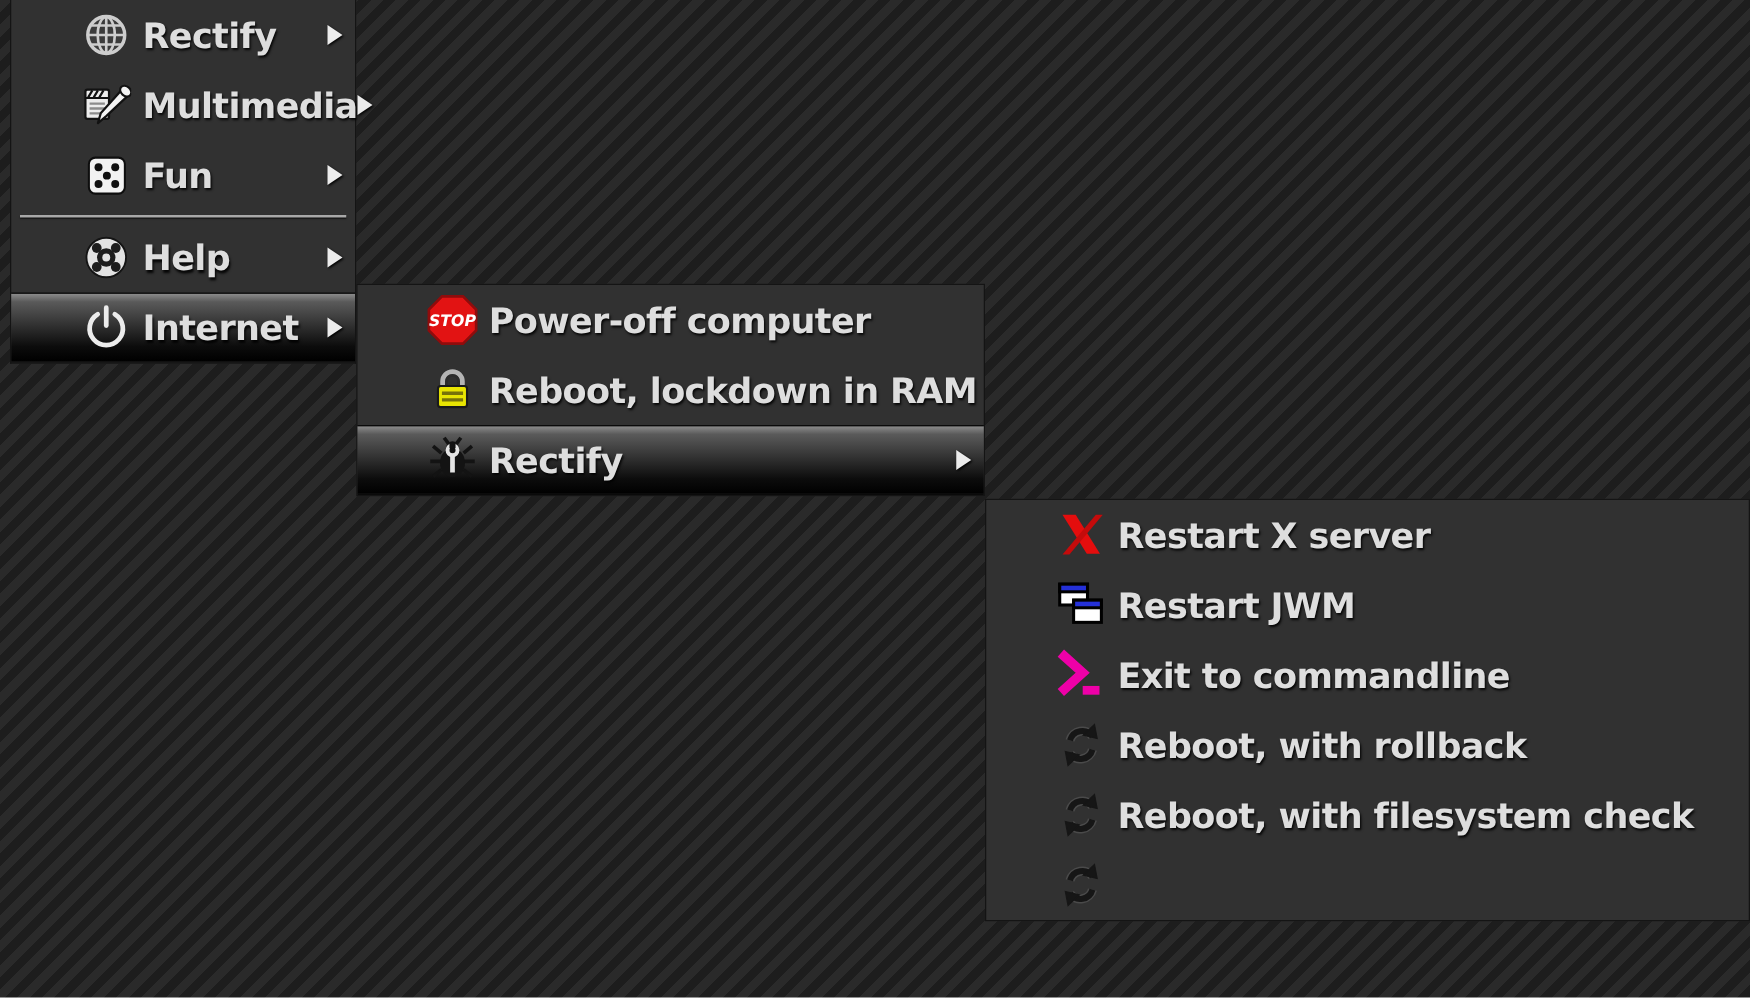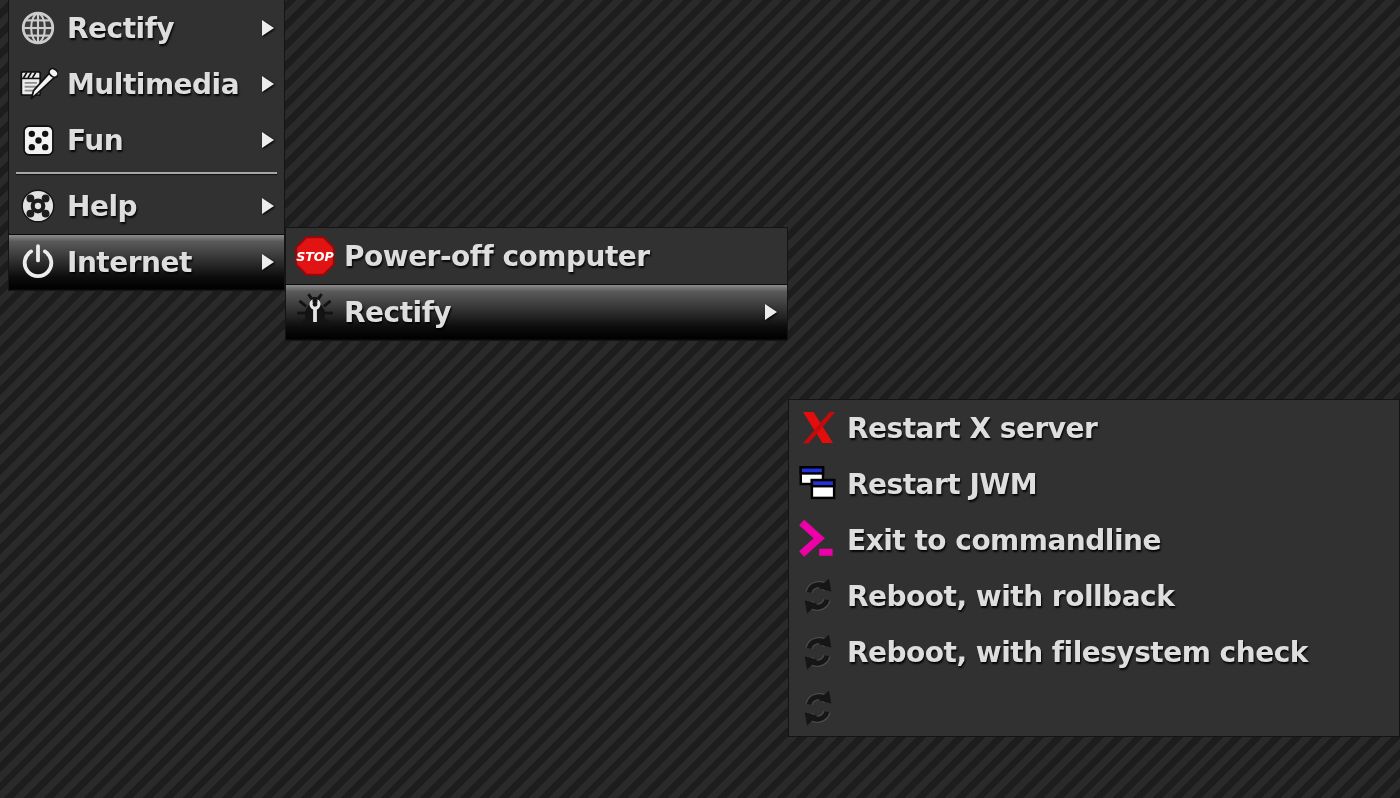--- a/index.html
+++ b/index.html
@@ -22,20 +22,21 @@
     display:flex;
     align-items:center;
     padding-left:6px;
     position:relative;
     cursor:default;
   }
   .menu-item .icon {
     width:46px; height:46px;
     display:flex; align-items:center; justify-content:center;
     flex:0 0 46px;
+    margin-left:47px;
   }
   .menu-item .label {
     margin-left:6px;
     font-size:28px;
     font-weight:bold;
     color:#dedede;
     text-shadow:1px 2px 2px rgba(0,0,0,0.9);
     white-space:nowrap;
     letter-spacing:-0.5px;
   }
@@ -143,20 +144,32 @@
   </div>
 <div id="menu-sub1" class="menu-panel">
     <div class="menu-item">
       <span class="icon">
         <svg width="42" height="42" viewBox="0 0 40 40">
           <polygon points="12,2 28,2 38,12 38,28 28,38 12,38 2,28 2,12" fill="#e21313" stroke="#8f0c0c" stroke-width="2"></polygon>
           <text x="20" y="24.5" font-size="12" font-weight="bold" font-style="italic" fill="#ffffff" text-anchor="middle" font-family="DejaVu Sans, sans-serif">STOP</text>
         </svg>
       </span>
       <span class="label">Power-off computer</span>
+    </div>
+    <div class="menu-item">
+      <span class="icon">
+        <svg width="38" height="38" viewBox="0 0 36 36">
+          <path d="M10.5 16 v-4.5 a7.5 7.5 0 0 1 15 0 V16" fill="none" stroke="#b4b4b4" stroke-width="3.6"></path>
+          <path d="M13.5 15 v-3.5 a4.5 4.5 0 0 1 9 0 V15" fill="none" stroke="#2c2c2c" stroke-width="2"></path>
+          <rect x="7" y="15" width="22" height="16" rx="2" fill="#e8e402" stroke="#1a1a1a" stroke-width="1.6"></rect>
+          <line x1="10" y1="20.5" x2="26" y2="20.5" stroke="#77720a" stroke-width="2.6"></line>
+          <line x1="10" y1="25.5" x2="26" y2="25.5" stroke="#77720a" stroke-width="2.6"></line>
+        </svg>
+      </span>
+      <span class="label">Reboot, lockdown in RAM</span>
     </div>
     <div class="menu-item highlighted">
       <span class="icon">
         <svg width="40" height="40" viewBox="0 0 36 36">
           <g stroke="#131313" stroke-width="2.6">
             <line x1="10" y1="13" x2="4" y2="8"></line>
             <line x1="10" y1="19" x2="2" y2="19"></line>
             <line x1="10" y1="25" x2="4" y2="30"></line>
             <line x1="26" y1="13" x2="32" y2="8"></line>
             <line x1="26" y1="19" x2="34" y2="19"></line>

